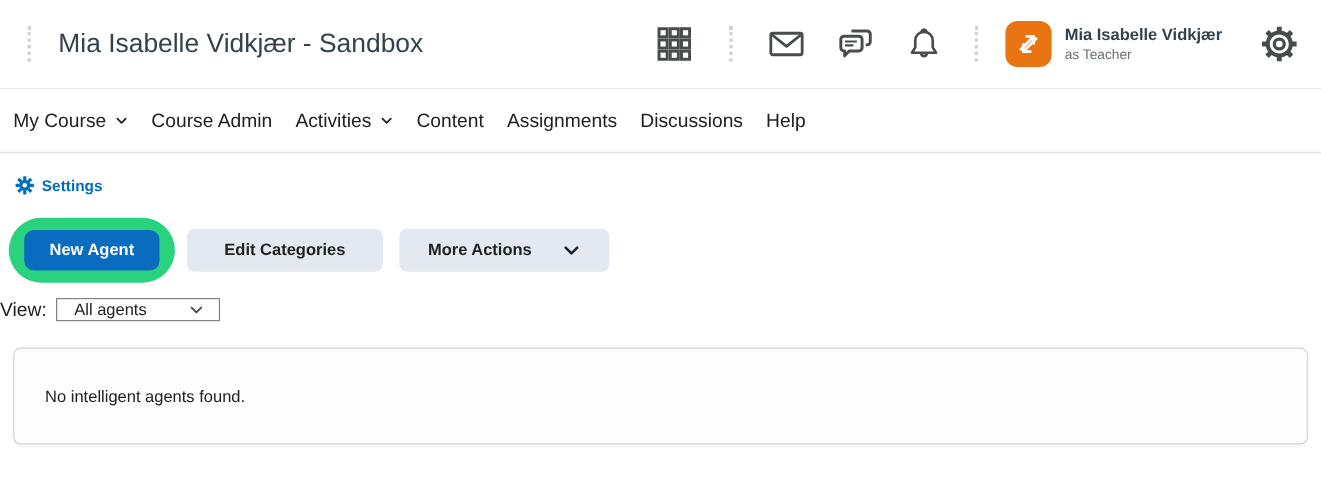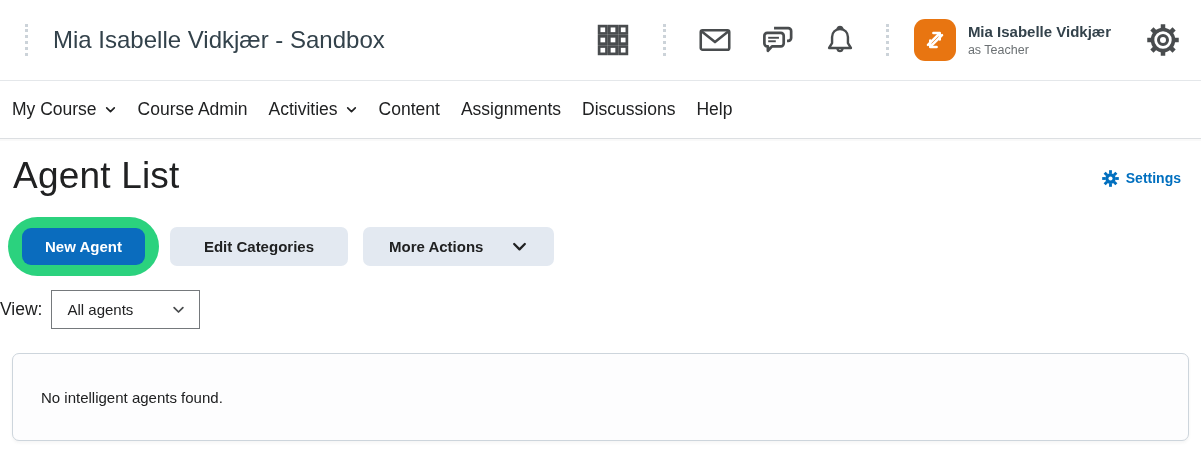--- a/index.html
+++ b/index.html
@@ -38,21 +38,21 @@
   .toolbar { display:flex; align-items:center; margin:20px 0 0 8px; }
   .highlight-ring { background:#2bd27e; border-radius:30px; padding:11px 14px; display:inline-flex; margin-right:11px; }
   .btn { border:none; font-family:inherit; font-size:15px; font-weight:bold; border-radius:7px; cursor:pointer; display:inline-flex; align-items:center; justify-content:center; }
   .btn-primary { background:#0a6cbe; color:#fff; padding:10px 23px; border-radius:9px; }
   .btn-secondary { background:#e3e9f1; color:#202122; padding:11px 34px; }
   .btn-more { margin-left:15px; padding:11px 26px; gap:28px; }
 
   
   .filter-row { display:flex; align-items:center; margin-top:14px; padding-right:43px; }
   .view-label { font-size:17.5px; color:#202122; margin-right:9px; }
-  .view-select { width:149px; height:39px; background:#fff; border:1px solid #75797c; border-radius:0; display:flex; align-items:center; padding:0 13px 0 15px; font-size:15px; color:#202122; cursor:pointer; }
+  .view-select { width:149px; height:21px; background:#fff; border:1px solid #75797c; border-radius:0; display:flex; align-items:center; padding:0 13px 0 15px; font-size:15px; color:#202122; cursor:pointer; }
   .view-select .sel-caret { margin-left:auto; color:#494c4e; }
   .btn-apply { margin-left:30px; padding:11px 27px; }
 
   
   .empty-box { margin:24px 12px 0 12px; height:88px; background:#fdfdfe; border:1px solid #cdd5dc; border-radius:7px;
                box-shadow:0 2px 3px rgba(86,90,92,.06); display:flex; align-items:center; padding-left:28px; }
   .empty-text { font-size:15px; color:#202122; }
 
   svg { display:block; }
 </style>
@@ -155,21 +155,20 @@
     </a>
   <a class="nav-item">
       <span>Discussions</span>
     </a>
   <a class="nav-item">
       <span>Help</span>
     </a>
 </div>
 
 <div class="title-row">
-  <h1 class="page-title">Agent List</h1>
   <a class="settings-link">
     <svg width="19" height="19" viewBox="0 0 24 24" fill="none" stroke="#006fbf">
       <g stroke-width="3.6" stroke-linecap="butt">
         <line x1="12" y1="1.5" x2="12" y2="6"></line>
           <line x1="12" y1="18" x2="12" y2="22.5"></line>
         <line x1="1.5" y1="12" x2="6" y2="12"></line>
           <line x1="18" y1="12" x2="22.5" y2="12"></line>
         <line x1="4.6" y1="4.6" x2="7.8" y2="7.8"></line>
           <line x1="16.2" y1="16.2" x2="19.4" y2="19.4"></line>
         <line x1="4.6" y1="19.4" x2="7.8" y2="16.2"></line>

